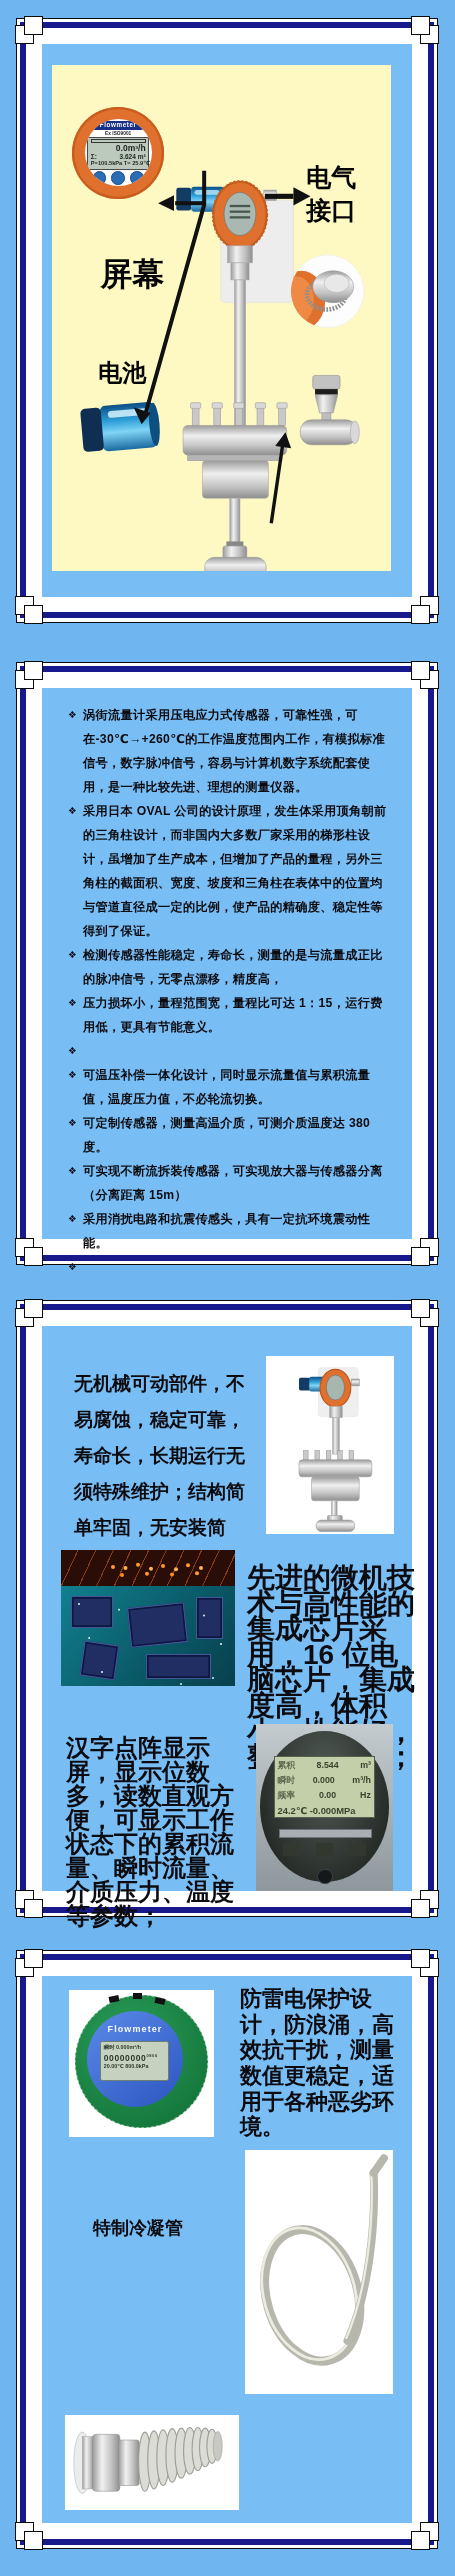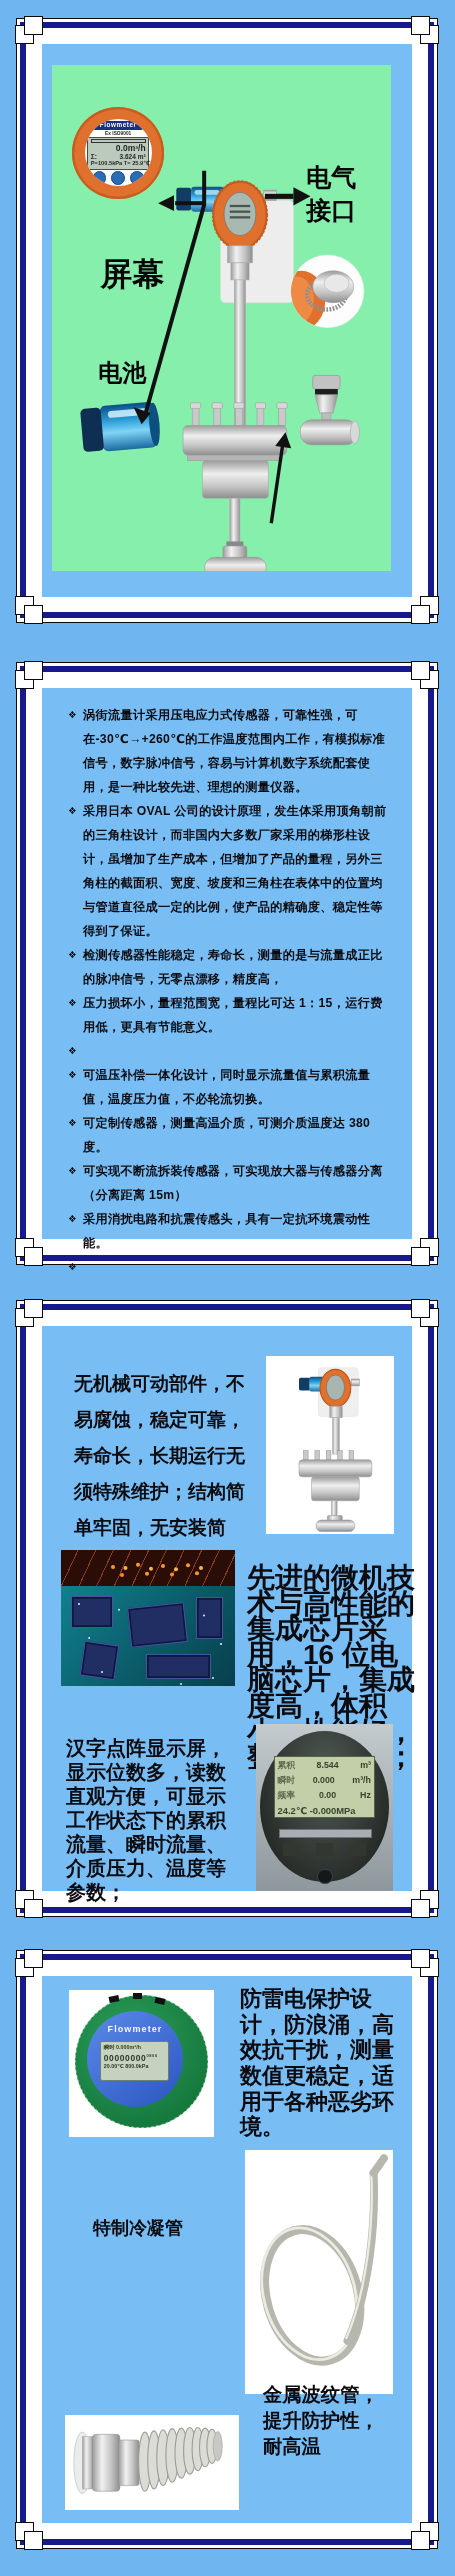--- a/index.html
+++ b/index.html
@@ -13,21 +13,21 @@
   .sq{position:absolute;width:17px;height:17px;border:1.7px solid #0a0a0a;background:#ffffff;z-index:6;}
   .tla{left:-2.3px;top:6.8px}.tlb{left:6.8px;top:-2.3px}
   .tra{right:-2.3px;top:6.8px}.trb{right:6.8px;top:-2.3px}
   .bla{left:-2.3px;bottom:6.8px}.blb{left:6.8px;bottom:-2.3px}
   .bra{right:-2.3px;bottom:6.8px}.brb{right:6.8px;bottom:-2.3px}
 
   .abs{position:absolute;}
   .cn{color:#0c0c10;font-weight:700;}
 
   
-  .p1card{position:absolute;left:10.2px;top:21px;width:339px;height:506px;background:#86efac;}
+  .p1card{position:absolute;left:10.2px;top:21px;width:339px;height:506px;background:#fef9c3;}
   .zring{position:absolute;left:20px;top:42px;width:92px;height:92px;border-radius:50%;background:#e0702e;box-shadow:inset 0 0 0 2.3px #c85d1f;}
   .zface{position:absolute;inset:12.5px;border-radius:50%;background:#ffffff;overflow:hidden;}
   .zbrand{position:absolute;top:1.7px;left:6.8px;right:6.8px;height:9.7px;background:#1a2f86;border-radius:4.6px;color:#fff;font-size:6.3px;font-weight:700;text-align:center;line-height:8.5px;letter-spacing:0.6px;overflow:hidden;}
   .zcert{position:absolute;top:12px;left:0;right:0;text-align:center;font-size:4.8px;color:#222;font-weight:700;}
   .zlcd{position:absolute;top:18px;left:2.8px;right:2.8px;height:33px;background:#bcc9bd;border:1.1px solid #4a4a4a;box-sizing:border-box;padding:0.6px 2.3px;}
   .zlcdbar{height:2.3px;border:0.6px solid #333;margin-bottom:0.6px;}
   .zrow1{font-size:8.5px;font-weight:700;color:#1c241e;text-align:right;line-height:9px;}
   .zrow2{font-size:6.5px;font-weight:700;color:#1c241e;display:flex;justify-content:space-between;line-height:7.4px;}
   .zrow3{font-size:5.7px;font-weight:700;color:#1c241e;line-height:6.8px;white-space:nowrap;}
   .zbtns{position:absolute;bottom:1.1px;left:8px;right:8px;display:flex;justify-content:space-between;}
@@ -37,21 +37,21 @@
   
   .feat{list-style:none;margin:0;padding:15px 19.3px 0 26px;}
   .feat li{display:flex;margin:0;}
   .mk{width:15px;flex:0 0 15px;font-size:9.7px;line-height:24px;color:#0c0c10;font-weight:700;}
   .bt{font-size:12.2px;line-height:24px;font-weight:700;color:#0c0c10;letter-spacing:0.3px;}
 
   
   .whitecard{position:absolute;background:#ffffff;}
   .t-left1{left:32px;top:40px;width:188px;font-size:19px;line-height:36px;}
   .t-right1{left:205px;top:239px;width:178px;font-size:28px;line-height:25.6px;}
-  .t-left2{left:24px;top:410px;width:172px;font-size:20px;line-height:24px;}
+  .t-left2{left:24px;top:410px;width:172px;font-size:24px;line-height:24px;}
   .board{position:absolute;left:19px;top:224px;width:174px;height:137px;overflow:hidden;}
   .board-top{height:36px;background:#2a0d07;background-image:repeating-linear-gradient(115deg,transparent 0 15px,rgba(255,120,40,.45) 15px 16px);position:relative;}
   .led{position:absolute;left:50px;top:15px;width:4px;height:4px;border-radius:50%;background:#ff9a2a;
        box-shadow:12.5px 1.1px #ffb34d,25px -2.3px #ff9a2a,38px 1.7px #ffb34d,50px -1.1px #ff9a2a,63px 2.3px #ffb34d,75px -1.7px #ff9a2a,88px 1.1px #ffb34d,9px 8px #ff8a1a,34px 6.8px #ff9a2a,59px 7.4px #ff8a1a,84px 6.3px #ff9a2a;}
   .board-bot{height:100px;background:linear-gradient(130deg,#11808f,#0a5866 60%,#083f4c);position:relative;}
   .chip{position:absolute;background:#202e63;border:1.1px solid #45559a;box-shadow:inset 0 0 0 1.7px #0d1840;}
   .soldot{position:absolute;left:17px;top:17px;width:2.3px;height:2.3px;border-radius:50%;background:#e8f4f4;
        box-shadow:10.2px 34px #dceeee,23px 68px #e8f4f4,125px 11.4px #dceeee,142px 40px #e8f4f4,134px 74px #dceeee,68px 85px #e8f4f4,40px 5.7px #dceeee,102px 80px #dceeee;}
   .lcdcard{position:absolute;left:214px;top:398px;width:137px;height:167px;background:linear-gradient(180deg,#c3cbcf,#8e979b);}
   .oval{position:absolute;left:4px;top:6.8px;width:129px;height:151px;border-radius:50%;background:radial-gradient(ellipse at 50% 32%,#535c57,#262b28 75%);}
@@ -426,18 +426,17 @@
             <ellipse cx="204" cy="67" rx="11" ry="44"></ellipse>
             <ellipse cx="219" cy="63" rx="11" ry="41"></ellipse>
             <ellipse cx="233" cy="60" rx="10" ry="38"></ellipse>
             <ellipse cx="246" cy="57" rx="10" ry="34"></ellipse>
             <ellipse cx="258" cy="55" rx="9" ry="30"></ellipse>
           </g>
           <ellipse cx="268" cy="55" rx="8" ry="26" fill="#c9c9c3" stroke="#9e9e98"></ellipse>
         </svg>
       </div>
 
-      <div class="abs cn t-bell">金属波纹管，提升防护性，耐高温</div>
     </div>
   </div>
 
 </div>
 
 
 </body></html>

